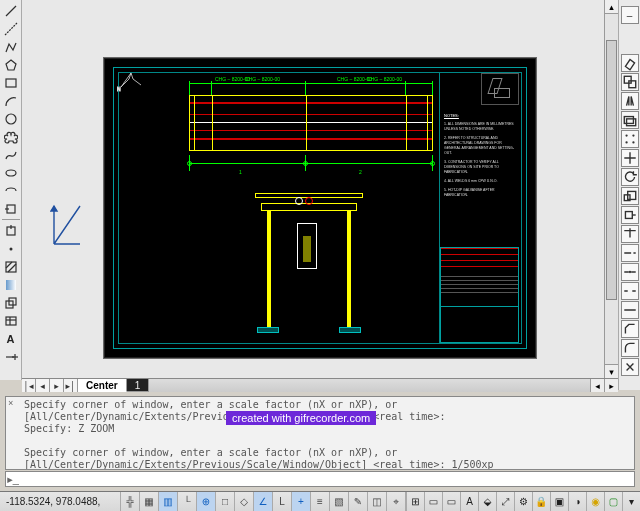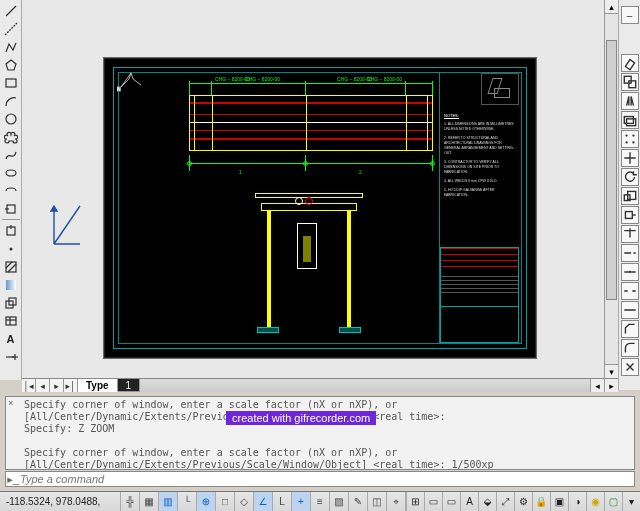--- a/index.html
+++ b/index.html
@@ -541,21 +541,21 @@
     </g>
       </svg>
   </div>
 </div>
 
 <div class="tabrow" data-interactable="false">
   <div class="navbtn" data-interactable="true">│◂</div>
   <div class="navbtn" data-interactable="true">◂</div>
   <div class="navbtn" data-interactable="true">▸</div>
   <div class="navbtn" data-interactable="true">▸│</div>
-  <div class="tab active" data-interactable="true">Type</div>
+  <div class="tab active" data-interactable="true">Center</div>
   <div class="tab dark" data-interactable="true">1</div>
   <div class="spacer" data-interactable="true"></div>
   <div class="scrollarrow" data-interactable="true">◂</div>
   <div class="scrollarrow" data-interactable="true">▸</div>
 </div>
 
 <div style="position:absolute; right:22px; top:0; width:14px; height:378px; background:#e4e4e4; border-left:1px solid #999;" data-interactable="true">
   <div style="position:absolute;left:0;right:0;top:0;height:14px;text-align:center;font-size:9px;line-height:14px;background:#eee;border-bottom:1px solid #999" data-interactable="true">▴</div>
   <div style="position:absolute;left:0;right:0;bottom:0;height:14px;text-align:center;font-size:9px;line-height:14px;background:#eee;border-top:1px solid #999" data-interactable="true">▾</div>
   <div style="position:absolute;left:1px;right:1px;top:40px;height:260px;background:#cfcfcf;border:1px solid #888" data-interactable="true"></div>
@@ -568,21 +568,20 @@
 <span>Specify: Z ZOOM</span>
 <span></span>
 <span>Specify corner of window, enter a scale factor (nX or nXP), or</span>
 <span>[All/Center/Dynamic/Extents/Previous/Scale/Window/Object] &lt;real time&gt;: 1/500xp</span>
 </pre>
   <div class="watermark" data-interactable="false">created with gifrecorder.com</div>
 </div>
 
 <div class="cmd-line" data-interactable="true">
   <div class="chev" data-interactable="false">▸_</div>
-  <input type="text" data-interactable="true" placeholder="Type a command" style="">
 </div>
 
 <div class="status" data-interactable="false">
   <div class="coords" data-interactable="true">-118.5324, 978.0488, 0.0000</div>
   <div class="sicons" data-interactable="false">
     <div class="sic" data-interactable="true">╬</div>
     <div class="sic" data-interactable="true">▦</div>
     <div class="sic on" data-interactable="true">▥</div>
     <div class="sic" data-interactable="true">└</div>
     <div class="sic on" data-interactable="true">⊕</div>

